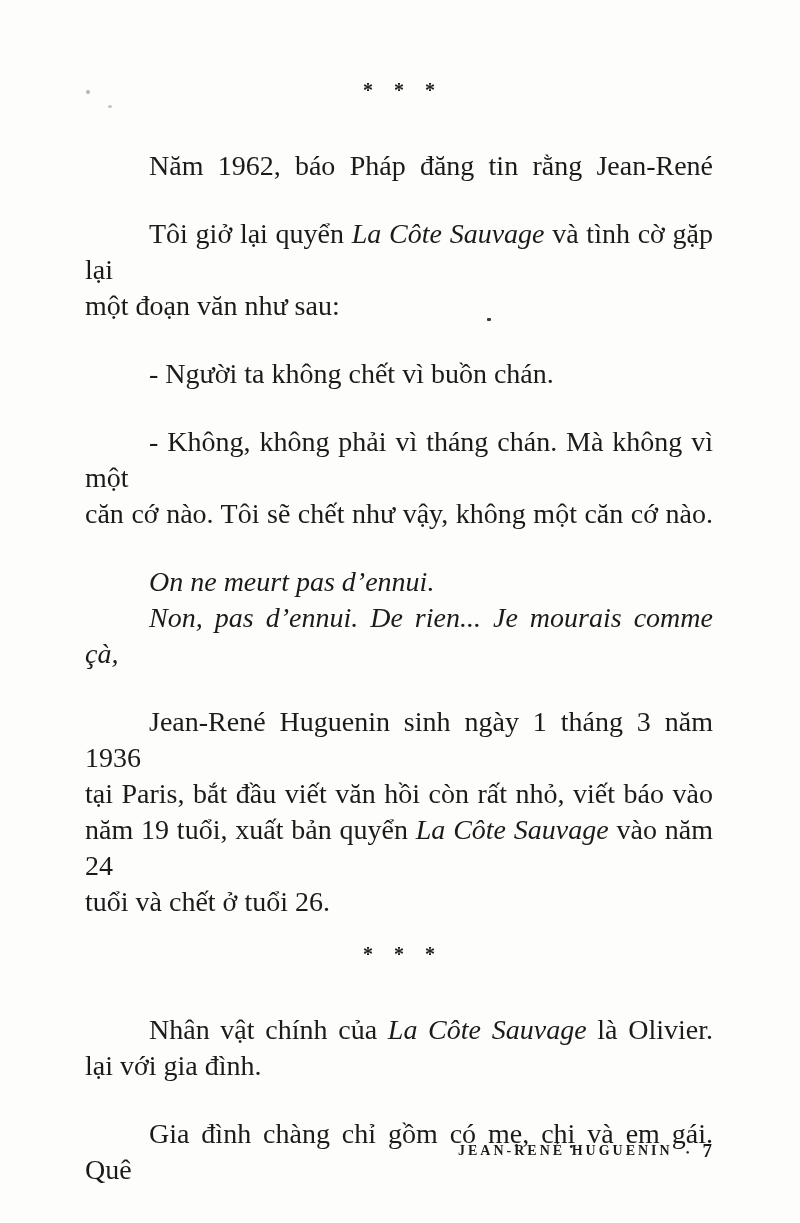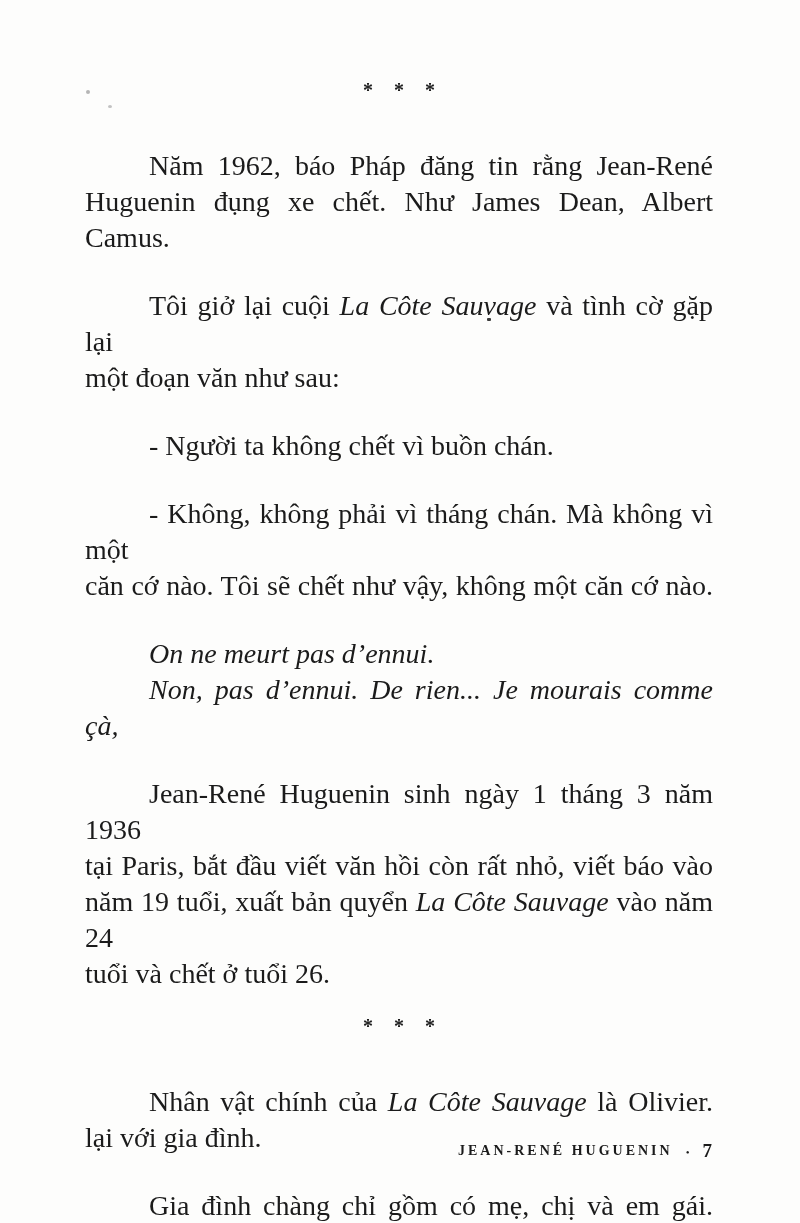--- a/index.html
+++ b/index.html
@@ -51,24 +51,23 @@
   .speck.s3 { left: 487px; top: 318px; width: 4px; height: 3px; background: #3a3a3a; border-radius: 1px; }
 </style>
 </head>
 <body style="background: rgb(253, 253, 252); color: rgb(27, 27, 27);">
 
 <div class="page">
   <div>
       <div class="sep">* * *</div>
       <div class="para">
         <div class="ln jl ind"><span>Năm 1962, báo Pháp đăng tin rằng Jean-René</span></div>
-        <div class="ln jl"><span>Huguenin đụng xe chết. Như James Dean, Albert Camus.</span></div>
       </div>
       <div class="para">
-        <div class="ln jl ind"><span>Tôi giở lại cuội </span><span class="it">La Côte Sauvage</span><span> và tình cờ gặp lại</span></div>
+        <div class="ln jl ind"><span>Tôi giở lại quyển </span><span class="it">La Côte Sauvage</span><span> và tình cờ gặp lại</span></div>
         <div class="ln"><span>một đoạn văn như sau:</span></div>
       </div>
       <div class="para">
         <div class="ln ind"><span>- Người ta không chết vì buồn chán.</span></div>
       </div>
       <div class="para">
         <div class="ln jl ind"><span>- Không, không phải vì tháng chán. Mà không vì một</span></div>
         <div class="ln jl"><span>căn cớ nào. Tôi sẽ chết như vậy, không một căn cớ nào.</span></div>
       </div>
       <div class="para tight">

